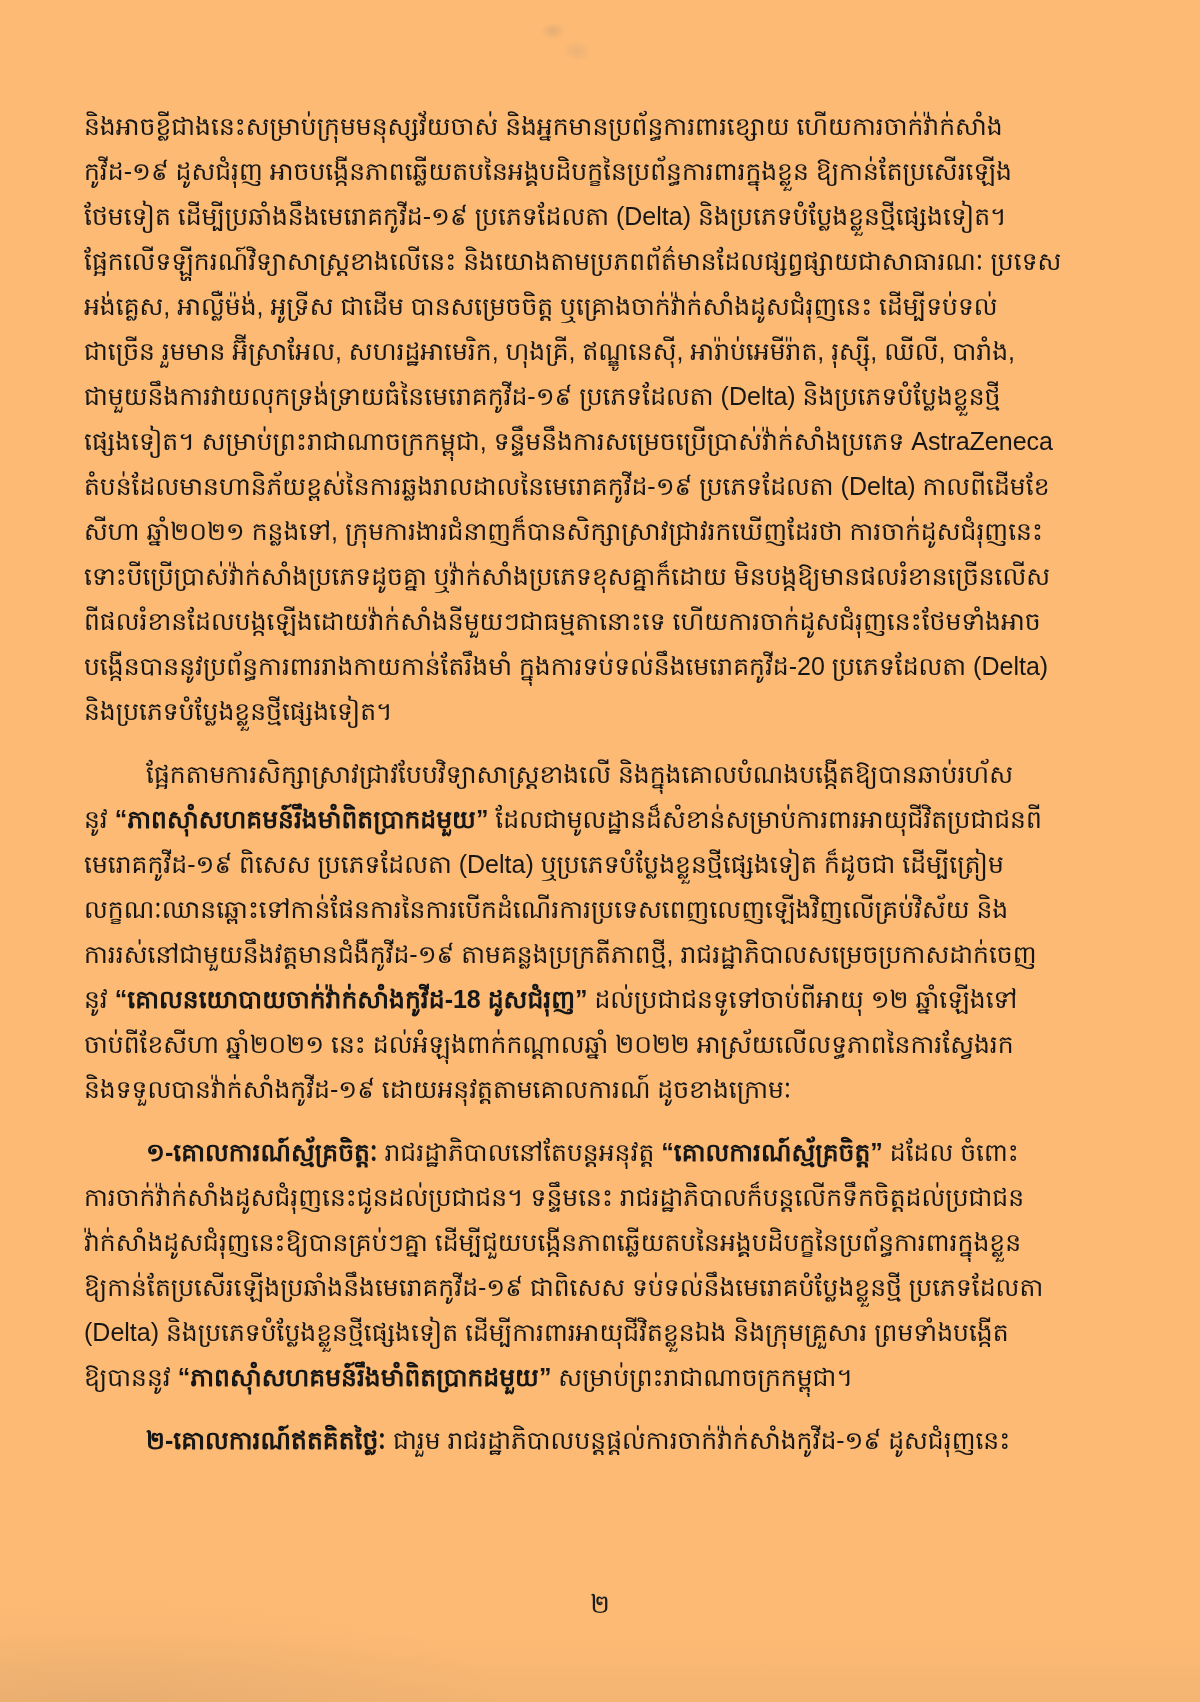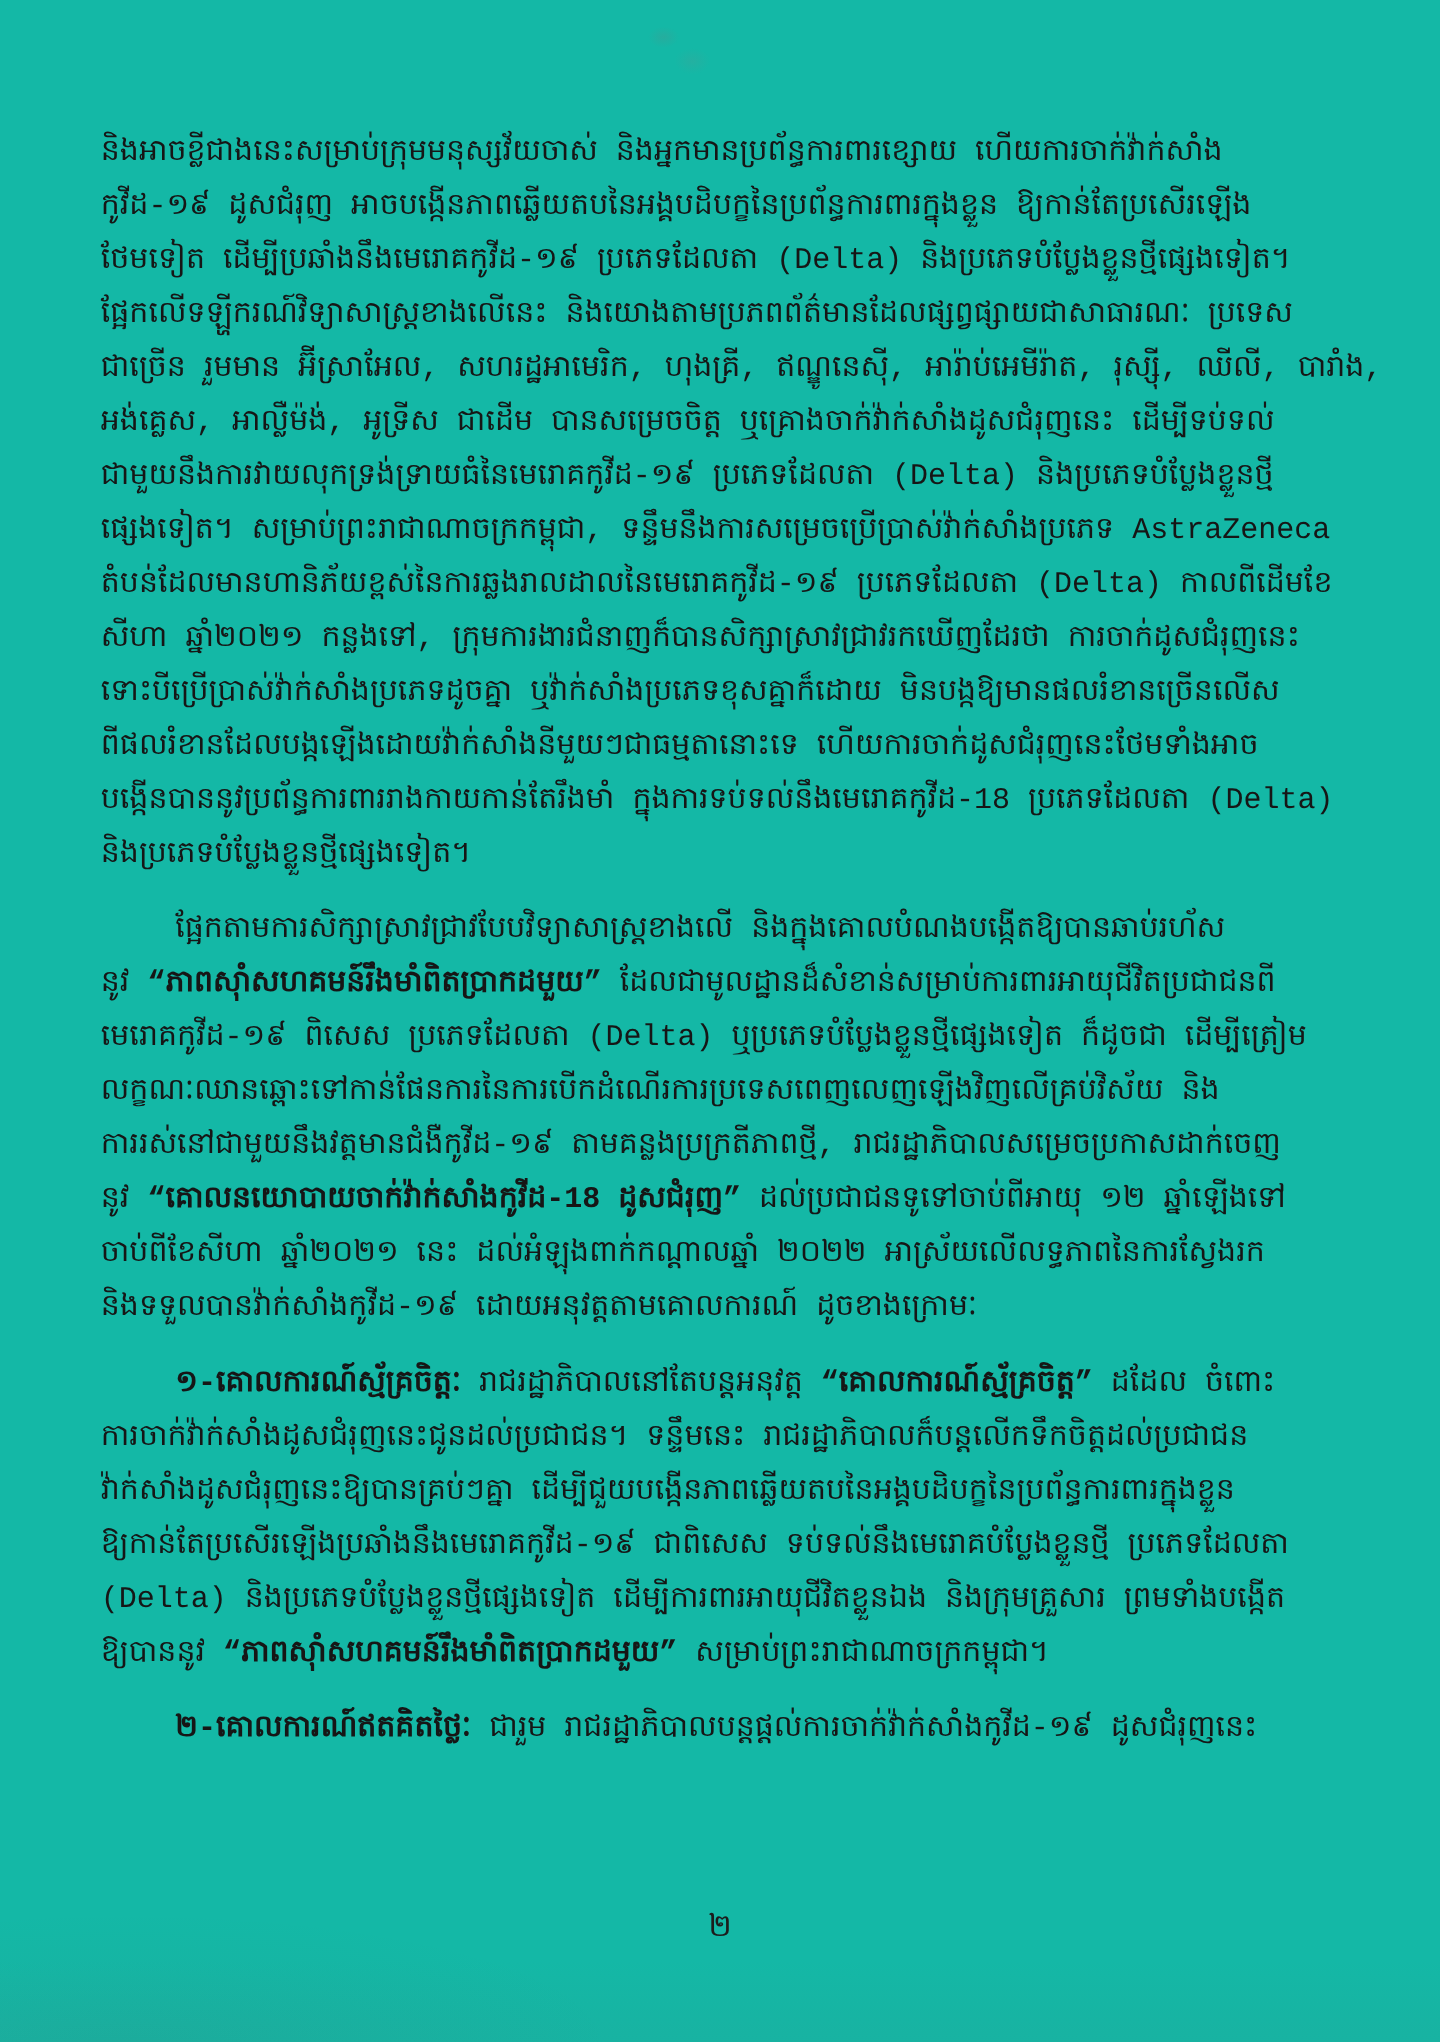--- a/index.html
+++ b/index.html
@@ -5,24 +5,24 @@
   html, body {
     margin: 0;
     padding: 0;
     background: #e9e9e9;
   }
   .page {
     position: relative;
     width: 1200px;
     height: 1702px;
     margin: 0 auto;
-    background: #14b8a6;
+    background: #fdba74;
     overflow: hidden;
     color: #161616;
-    font-family: Liberation Mono, monospace;
+    font-family: Liberation Sans, sans-serif;
   }
   .content {
     position: absolute;
     left: 84px;
     top: 104px;
     width: 1040px;
   }
   .para {
     margin: 0 0 18px 0;
   }
@@ -83,29 +83,29 @@
 <div class="page">
   <div class="speck s1"></div>
   <div class="speck s2"></div>
 
   <div class="content">
       <div class="para">
         <div class="line"><span>និងអាចខ្លីជាងនេះសម្រាប់ក្រុមមនុស្សវ័យចាស់ និងអ្នកមានប្រព័ន្ធការពារខ្សោយ ហើយការចាក់វ៉ាក់សាំង</span></div>
         <div class="line"><span>កូវីដ-១៩ ដូសជំរុញ អាចបង្កើនភាពឆ្លើយតបនៃអង្គបដិបក្ខនៃប្រព័ន្ធការពារក្នុងខ្លួន ឱ្យកាន់តែប្រសើរឡើង</span></div>
         <div class="line"><span>ថែមទៀត ដើម្បីប្រឆាំងនឹងមេរោគកូវីដ-១៩ ប្រភេទដែលតា (Delta) និងប្រភេទបំប្លែងខ្លួនថ្មីផ្សេងទៀត។</span></div>
         <div class="line"><span>ផ្អែកលើទឡ្ហីករណ៍វិទ្យាសាស្ត្រខាងលើនេះ និងយោងតាមប្រភពព័ត៌មានដែលផ្សព្វផ្សាយជាសាធារណៈ ប្រទេស</span></div>
+        <div class="line"><span>អង់គ្លេស, អាល្លឺម៉ង់, អូទ្រីស ជាដើម បានសម្រេចចិត្ត ឬគ្រោងចាក់វ៉ាក់សាំងដូសជំរុញនេះ ដើម្បីទប់ទល់</span></div>
         <div class="line"><span>ជាច្រើន រួមមាន អ៊ីស្រាអែល, សហរដ្ឋអាមេរិក, ហុងគ្រី, ឥណ្ឌូនេស៊ី, អារ៉ាប់អេមីរ៉ាត, រុស្ស៊ី, ឈីលី, បារាំង,</span></div>
-        <div class="line"><span>អង់គ្លេស, អាល្លឺម៉ង់, អូទ្រីស ជាដើម បានសម្រេចចិត្ត ឬគ្រោងចាក់វ៉ាក់សាំងដូសជំរុញនេះ ដើម្បីទប់ទល់</span></div>
         <div class="line"><span>ជាមួយនឹងការវាយលុកទ្រង់ទ្រាយធំនៃមេរោគកូវីដ-១៩ ប្រភេទដែលតា (Delta) និងប្រភេទបំប្លែងខ្លួនថ្មី</span></div>
         <div class="line"><span>ផ្សេងទៀត។ សម្រាប់ព្រះរាជាណាចក្រកម្ពុជា, ទន្ទឹមនឹងការសម្រេចប្រើប្រាស់វ៉ាក់សាំងប្រភេទ AstraZeneca</span></div>
         <div class="line"><span>តំបន់ដែលមានហានិភ័យខ្ពស់នៃការឆ្លងរាលដាលនៃមេរោគកូវីដ-១៩ ប្រភេទដែលតា (Delta) កាលពីដើមខែ</span></div>
         <div class="line"><span>សីហា ឆ្នាំ២០២១ កន្លងទៅ, ក្រុមការងារជំនាញក៏បានសិក្សាស្រាវជ្រាវរកឃើញដែរថា ការចាក់ដូសជំរុញនេះ</span></div>
         <div class="line"><span>ទោះបីប្រើប្រាស់វ៉ាក់សាំងប្រភេទដូចគ្នា ឬវ៉ាក់សាំងប្រភេទខុសគ្នាក៏ដោយ មិនបង្កឱ្យមានផលរំខានច្រើនលើស</span></div>
         <div class="line"><span>ពីផលរំខានដែលបង្កឡើងដោយវ៉ាក់សាំងនីមួយៗជាធម្មតានោះទេ ហើយការចាក់ដូសជំរុញនេះថែមទាំងអាច</span></div>
-        <div class="line"><span>បង្កើនបាននូវប្រព័ន្ធការពាររាងកាយកាន់តែរឹងមាំ ក្នុងការទប់ទល់នឹងមេរោគកូវីដ-18 ប្រភេទដែលតា (Delta)</span></div>
+        <div class="line"><span>បង្កើនបាននូវប្រព័ន្ធការពាររាងកាយកាន់តែរឹងមាំ ក្នុងការទប់ទល់នឹងមេរោគកូវីដ-20 ប្រភេទដែលតា (Delta)</span></div>
         <div class="line"><span>និងប្រភេទបំប្លែងខ្លួនថ្មីផ្សេងទៀត។</span></div>
       </div>
       <div class="para indent">
         <div class="line"><span>ផ្អែកតាមការសិក្សាស្រាវជ្រាវបែបវិទ្យាសាស្ត្រខាងលើ និងក្នុងគោលបំណងបង្កើតឱ្យបានឆាប់រហ័ស</span></div>
         <div class="line"><span>នូវ </span><span class="bold">“ភាពស៊ាំសហគមន៍រឹងមាំពិតប្រាកដមួយ”</span><span> ដែលជាមូលដ្ឋានដ៏សំខាន់សម្រាប់ការពារអាយុជីវិតប្រជាជនពី</span></div>
         <div class="line"><span>មេរោគកូវីដ-១៩ ពិសេស ប្រភេទដែលតា (Delta) ឬប្រភេទបំប្លែងខ្លួនថ្មីផ្សេងទៀត ក៏ដូចជា ដើម្បីត្រៀម</span></div>
         <div class="line"><span>លក្ខណៈឈានឆ្ពោះទៅកាន់ផែនការនៃការបើកដំណើរការប្រទេសពេញលេញឡើងវិញលើគ្រប់វិស័យ និង</span></div>
         <div class="line"><span>ការរស់នៅជាមួយនឹងវត្តមានជំងឺកូវីដ-១៩ តាមគន្លងប្រក្រតីភាពថ្មី, រាជរដ្ឋាភិបាលសម្រេចប្រកាសដាក់ចេញ</span></div>
         <div class="line"><span>នូវ </span><span class="bold">“គោលនយោបាយចាក់វ៉ាក់សាំងកូវីដ-18 ដូសជំរុញ”</span><span> ដល់ប្រជាជនទូទៅចាប់ពីអាយុ ១២ ឆ្នាំឡើងទៅ</span></div>
         <div class="line"><span>ចាប់ពីខែសីហា ឆ្នាំ២០២១ នេះ ដល់អំឡុងពាក់កណ្តាលឆ្នាំ ២០២២ អាស្រ័យលើលទ្ធភាពនៃការស្វែងរក</span></div>

